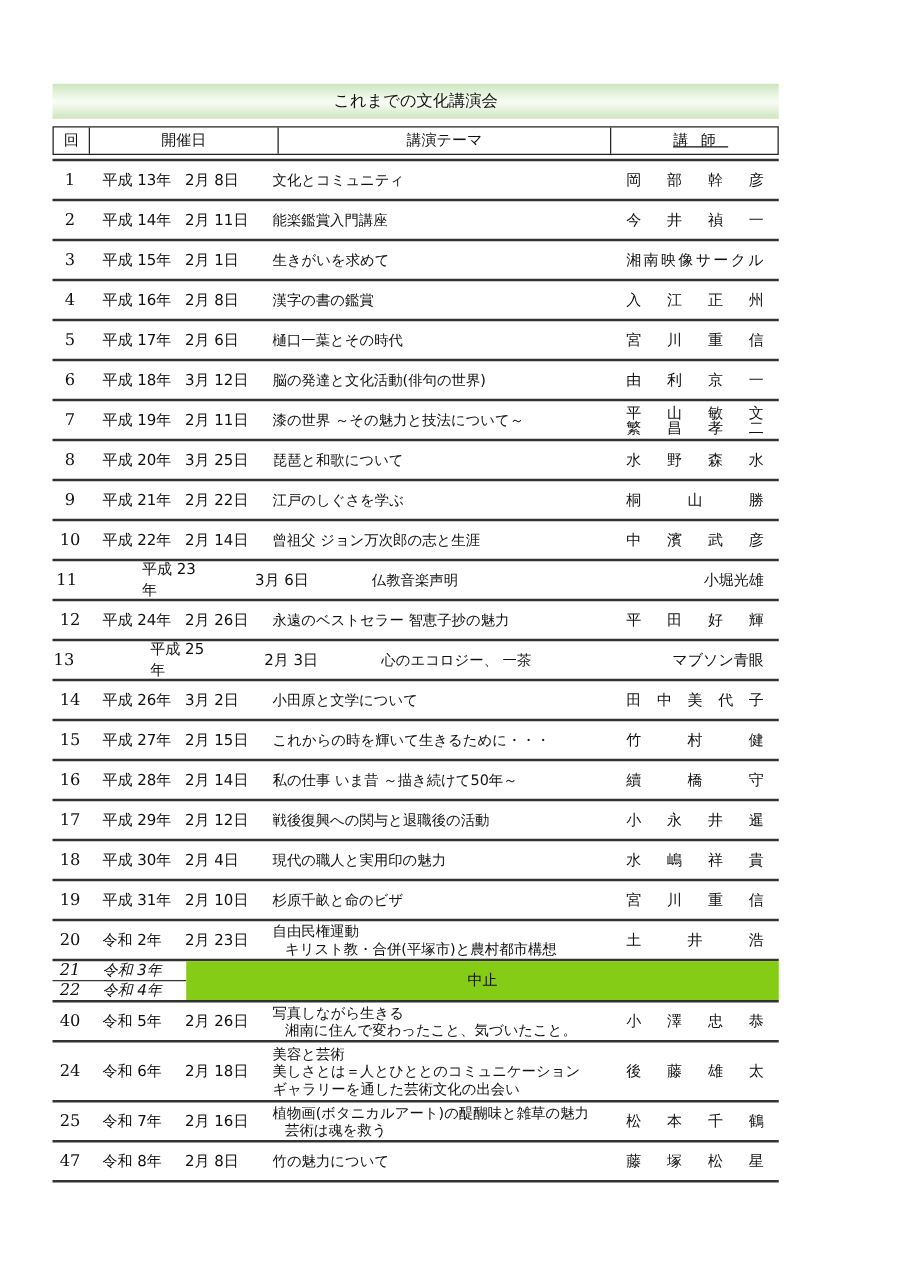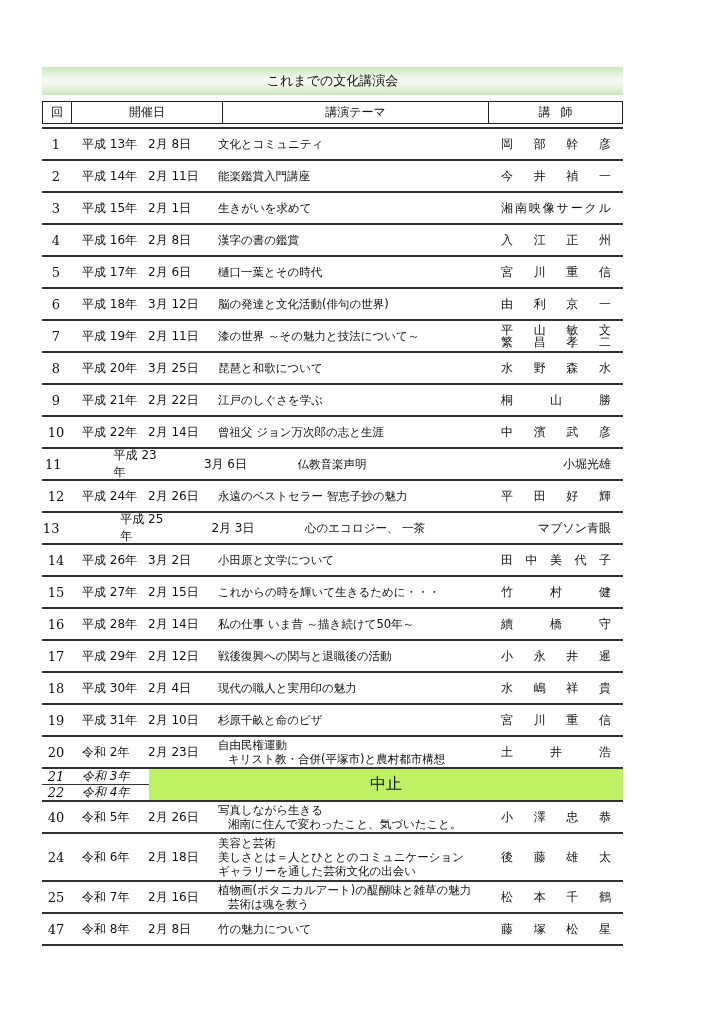--- a/index.html
+++ b/index.html
@@ -13,39 +13,39 @@
   }
   .header {
     position: absolute; left: 42px; top: 101px; width: 579px; height: 21px;
     border: 1.5px solid #222; display: flex; font-size: 12px; box-sizing: content-box;
   }
   .header > div { display: flex; align-items: center; justify-content: center; border-right: 1.5px solid #222; height: 100%; }
   .header > div:last-child { border-right: none; }
   .h-no { width: 28px; }
   .h-date { width: 150px; }
   .h-theme { width: 265px; }
-  .h-lect { flex: 1; letter-spacing: 10px; padding-left: 10px; }
+  .h-lect { flex: 1; letter-spacing: 10px; padding-left: 10px; text-decoration: underline; }
 
   .table { position: absolute; left: 42px; top: 127px; width: 581px; }
   .row { position: relative; display: flex; align-items: center; border-top: 2px solid #333; font-size: 12px; }
   .row:last-child { border-bottom: 2px solid #333; }
   .c-no { width: 28px; text-align: center; font-family: "DejaVu Serif", "Liberation Serif", serif; font-size: 13px; }
   .c-era { width: 78px; padding-left: 12px; box-sizing: border-box; }
   .c-date { width: 70px; }
   .c-theme { width: 283px; line-height: 14px; font-size: 11.5px; }
   .c-theme .sub { padding-left: 10px; }
   .c-lect { flex: 1; display: flex; justify-content: space-between; padding-right: 12px; font-size: 12px; }
   .lect-lines { flex: 1; display: flex; flex-direction: column; padding-right: 12px; line-height: 12px; }
   .lect-lines .ln { display: flex; justify-content: space-between; }
 
   .pair { display: flex; border-top: 2px solid #333; }
   .pair-left { width: 107px; }
   .pair-left .prow { display: flex; align-items: center; height: 15px; font-size: 12px; font-style: italic; }
   .pair-left .prow + .prow { border-top: 1.5px solid #333; }
-  .pair-gray { flex: 1; background: #bef264; display: flex; align-items: center; justify-content: center; font-size: 16px; }
+  .pair-gray { flex: 1; background: #84cc16; display: flex; align-items: center; justify-content: center; font-size: 12px; }
 </style>
 </head>
 <body>
 
 <div class="title-banner">これまでの文化講演会</div>
 
 <div class="header">
   <div class="h-no">回</div>
   <div class="h-date">開催日</div>
   <div class="h-theme">講演テーマ</div>

